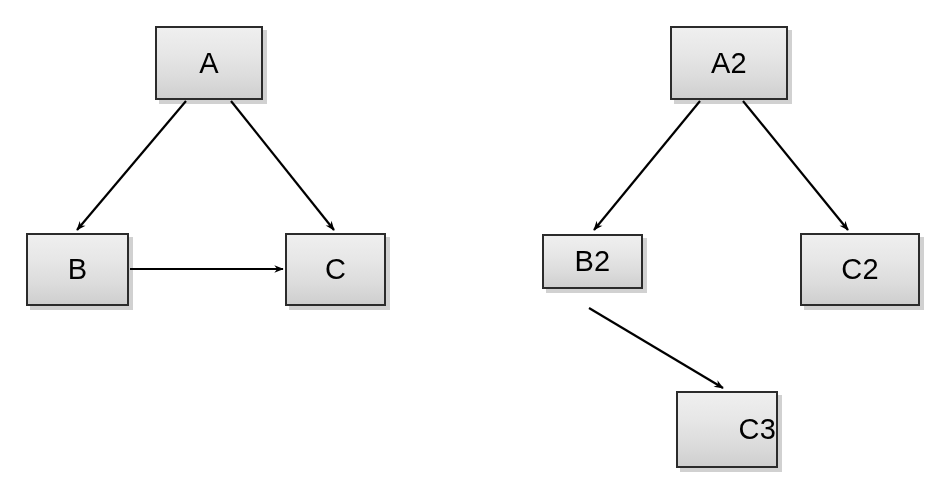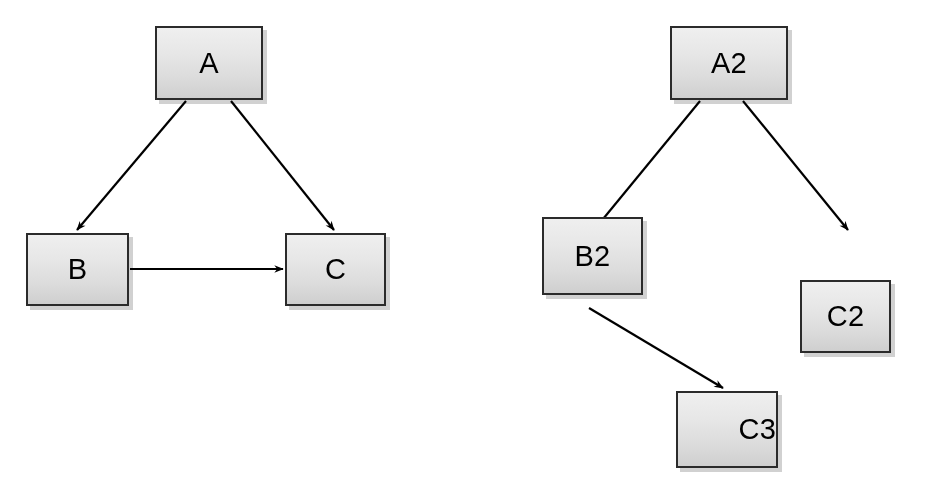--- a/index.html
+++ b/index.html
@@ -70,24 +70,24 @@
       </div>
       <div class="node" style="left: 26px; top: 233px; width: 103px; height: 73px;">
         <span class="node-label">B</span>
       </div>
       <div class="node" style="left: 285px; top: 233px; width: 101px; height: 73px;">
         <span class="node-label">C</span>
       </div>
       <div class="node" style="left: 670px; top: 26px; width: 118px; height: 74px;">
         <span class="node-label">A2</span>
       </div>
-      <div class="node" style="left: 542px; top: 217px; width: 101px; height: 78px;">
+      <div class="node" style="left: 542px; top: 234px; width: 101px; height: 55px;">
         <span class="node-label">B2</span>
       </div>
-      <div class="node" style="left: 800px; top: 233px; width: 91px; height: 73px; margin-top: 47px;">
+      <div class="node" style="left: 800px; top: 233px; width: 120px; height: 73px;">
         <span class="node-label">C2</span>
       </div>
       <div class="node" style="left: 676px; top: 391px; width: 102px; height: 77px; justify-content: flex-end;">
         <span class="node-label">C3</span>
       </div>
     </div>
 
 </div>
 
 </body></html>

